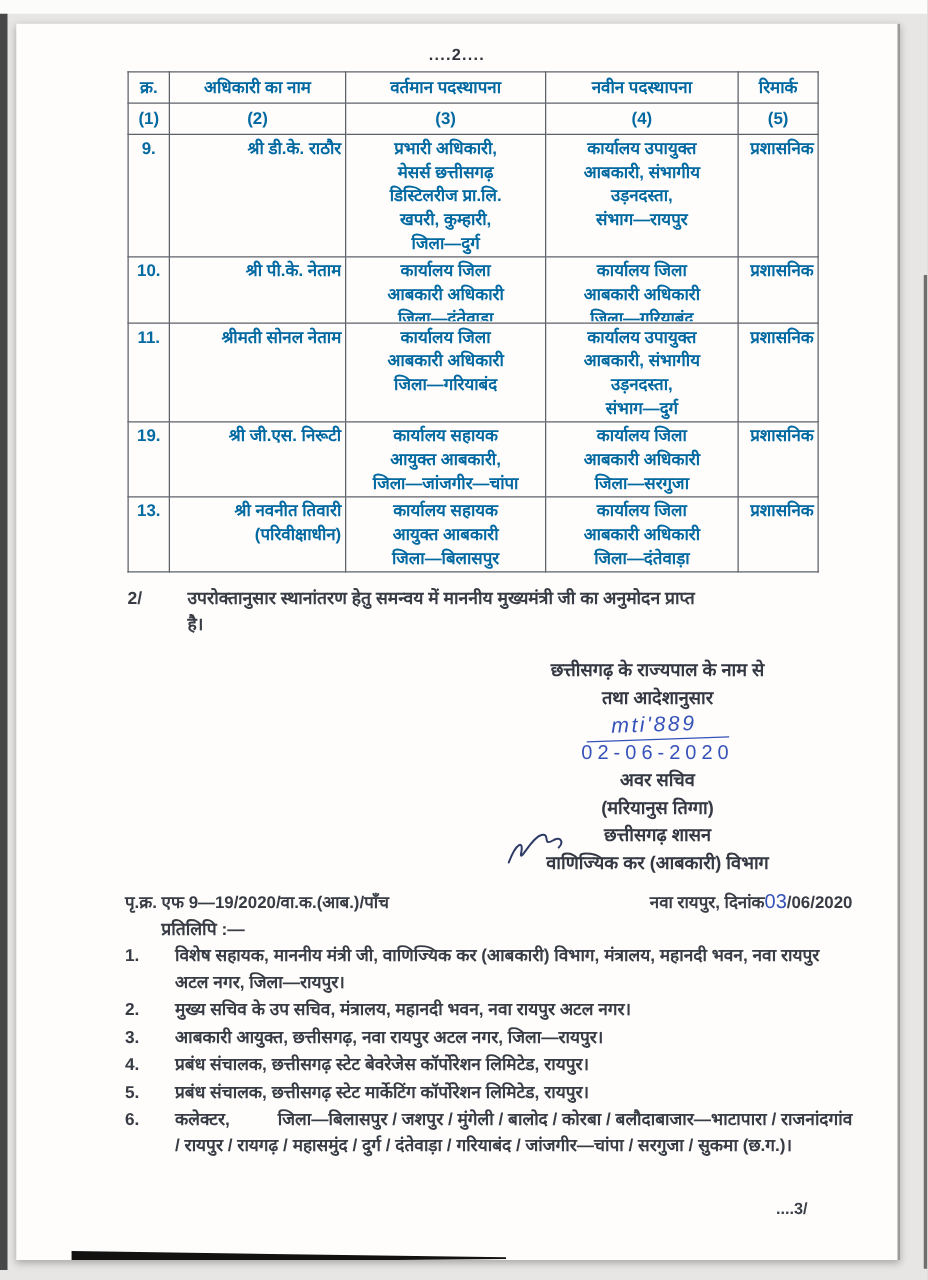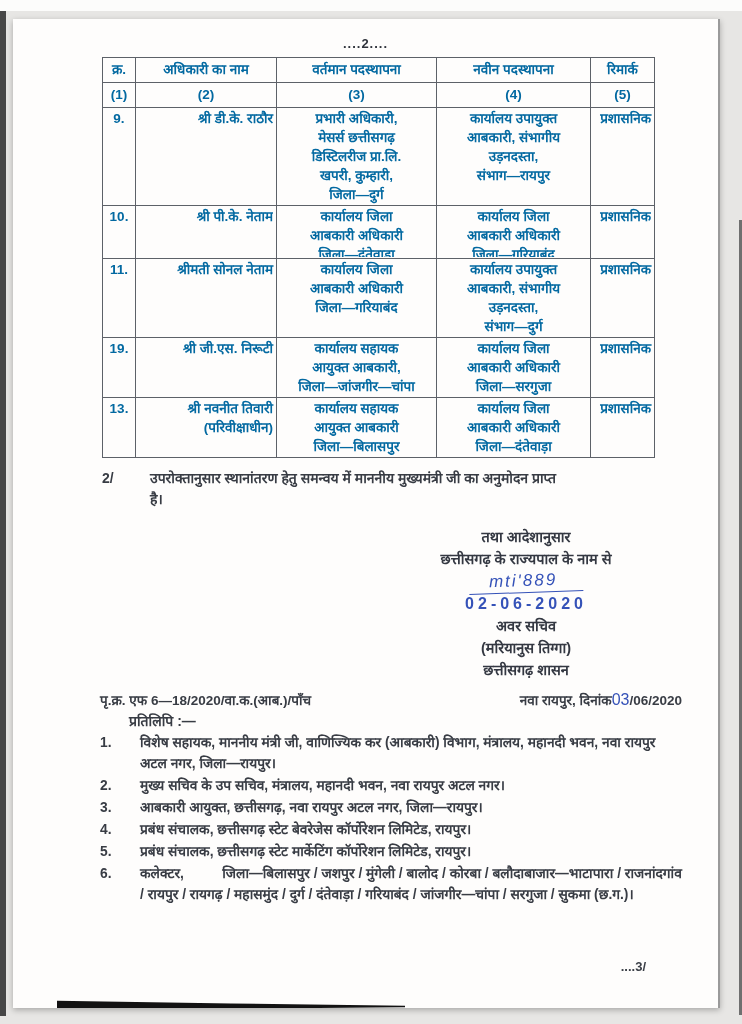--- a/index.html
+++ b/index.html
@@ -27,21 +27,21 @@
 
   .para2{display:flex;margin:10px 0 0 89px;width:575px;font-size:14px;font-weight:bold;line-height:21px;}
   .para2 .lbl{width:48px;flex:none;}
   .para2 .txt{white-space:pre-line;flex:1;}
 
   .sig-block{margin:16px 0 0 348px;width:330px;text-align:center;font-size:14.5px;font-weight:bold;
              line-height:22px;color:#343842;position:relative;}
   .hw{color:#3552b8;font-weight:normal;}
   .hw-sign{display:inline-block;font-size:17px;font-style:italic;letter-spacing:2px;
            border-bottom:1.6px solid #3552b8;padding:0 26px 1px 20px;transform:rotate(-2deg);line-height:20px;}
-  .hw-date{display:block;font-size:16px;letter-spacing:4px;line-height:22px;font-weight:bold;}
+  .hw-date{display:block;font-size:16px;letter-spacing:4px;line-height:22px;}
   .dept-line{position:relative;display:inline-block;}
   .scribble{position:absolute;left:-34px;top:-16px;}
 
   .ref-line{display:flex;justify-content:space-between;margin:10px 0 0 87px;width:582px;
             font-size:13.5px;font-weight:bold;align-items:baseline;}
   .copy-label{margin:2px 0 2px 116px;font-size:14px;font-weight:bold;}
   .copies{margin-left:87px;width:586px;}
   .copy-item{display:flex;font-size:13.8px;font-weight:bold;line-height:21px;margin-bottom:1px;}
   .copy-item .no{width:40px;flex:none;}
   .copy-item .ct{flex:1;white-space:pre-wrap;}
@@ -199,31 +199,39 @@
         </tbody>
     </table>
 
     <div class="para2">
       <div class="lbl">2/</div>
       <div class="txt">उपरोक्तानुसार स्थानांतरण हेतु समन्वय में माननीय मुख्यमंत्री जी का अनुमोदन प्राप्त
 है।</div>
     </div>
 
     <div class="sig-block">
+      <div>छत्तीसगढ़ के राज्यपाल के नाम से</div>
       <div>तथा आदेशानुसार</div>
-      <div>छत्तीसगढ़ के राज्यपाल के नाम से</div>
       <div><span class="hw hw-sign">mti'889</span></div>
       <span class="hw hw-date">02-06-2020</span>
       <div>अवर सचिव</div>
       <div>(मरियानुस तिग्गा)</div>
       <div>छत्तीसगढ़ शासन</div>
+      <div class="dept-line">
+        <span class="scribble">
+          <svg width="52" height="34" viewBox="0 0 52 34">
+            <path d="M4 26 C10 10, 16 8, 14 18 C12 28, 22 6, 30 4 C38 2, 30 14, 40 8 C46 5, 48 10, 44 14" fill="none" stroke="#2e3b66" stroke-width="1.6" stroke-linecap="round"></path>
+          </svg>
+        </span>
+        <span>वाणिज्यिक कर (आबकारी) विभाग</span>
+      </div>
     </div>
 
     <div class="ref-line">
-      <span>पृ.क्र. एफ 6—18/2020/वा.क.(आब.)/पाँच</span>
+      <span>पृ.क्र. एफ 9—19/2020/वा.क.(आब.)/पाँच</span>
       <span>
         <span>नवा रायपुर, दिनांक</span><span class="hw" style="font-size:16px">03</span><span>/06/2020</span>
       </span>
     </div>
 
     <div class="copy-label">प्रतिलिपि :—</div>
 
     <div class="copies">
         <div class="copy-item">
         <div class="no">1.</div>

